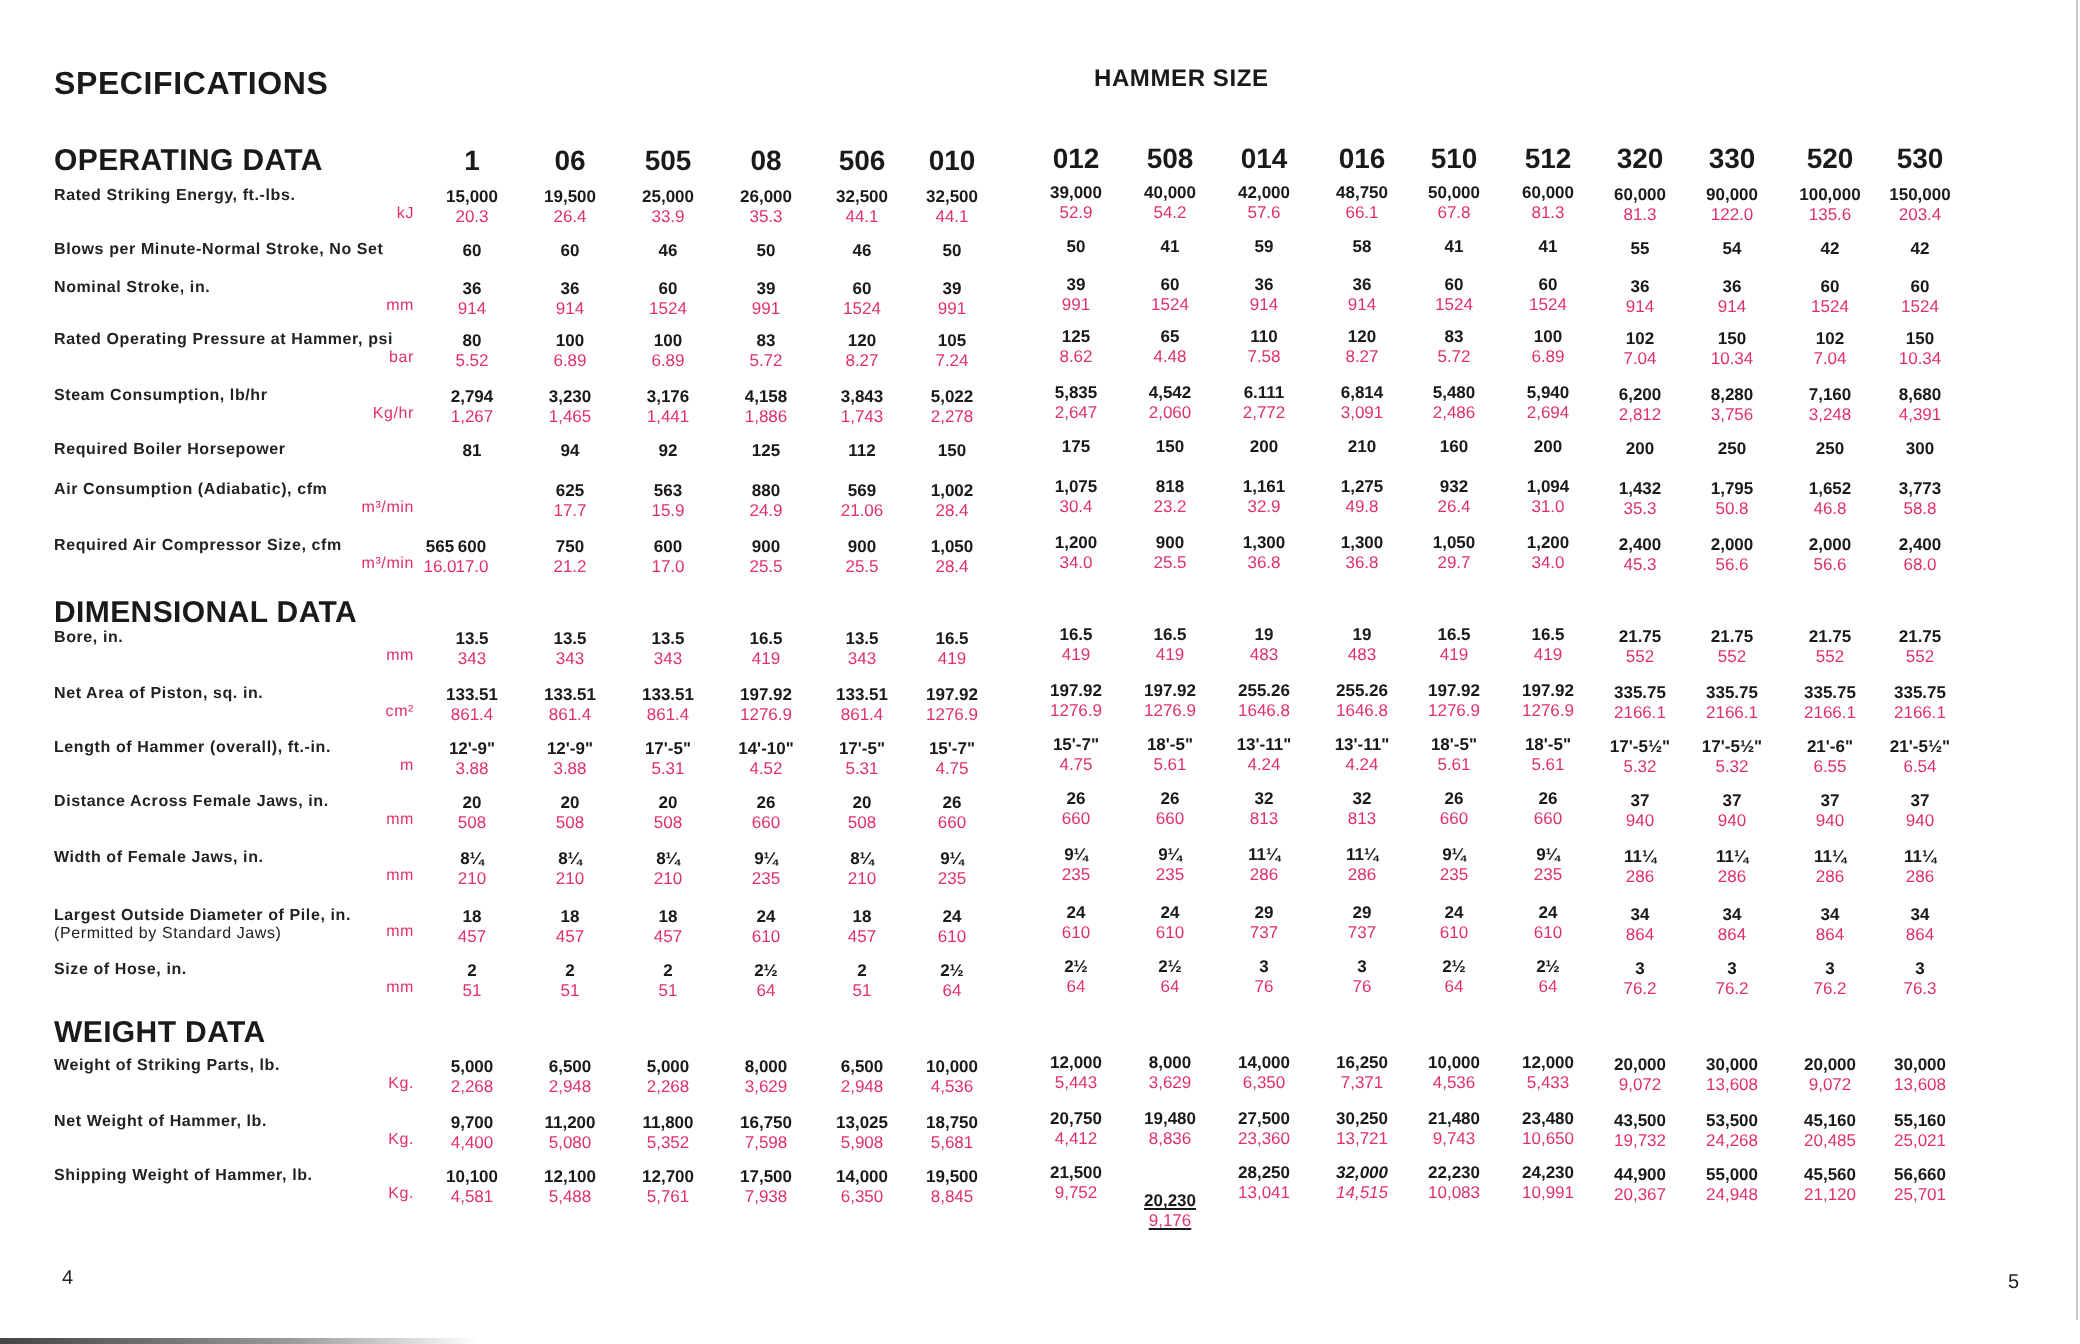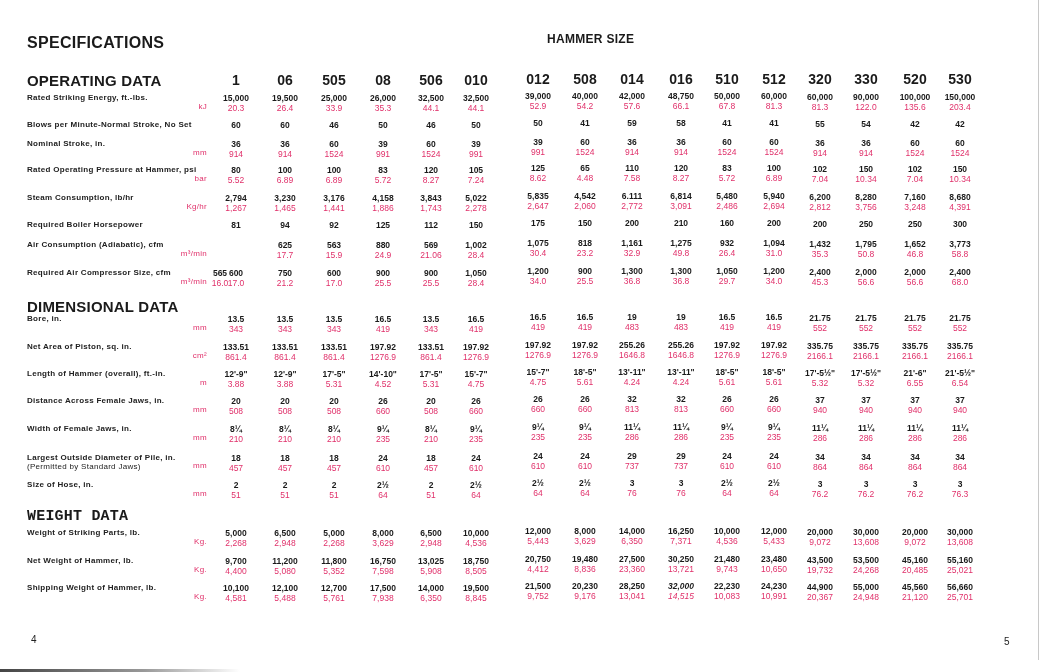--- a/index.html
+++ b/index.html
@@ -26,21 +26,21 @@
 
 <div class="spread">
   <div class="page-edge"></div>
   <div class="bottom-shadow"></div>
 
   <div class="title">SPECIFICATIONS</div>
   <div class="hammer-size">HAMMER SIZE</div>
 
   <div class="section" style="top:72px;">OPERATING DATA</div>
   <div class="section" style="top:298px;">DIMENSIONAL DATA</div>
-  <div class="section" style="top:508px;font-family:Liberation Mono, monospace;">WEIGHT DATA</div>
+  <div class="section" style="top:508px;">WEIGHT DATA</div>
 
   <div id="col-heads">
       <div class="col-head" style="left: 206px; top: 72px;">1</div>
       <div class="col-head" style="left: 255px; top: 72px;">06</div>
       <div class="col-head" style="left: 304px; top: 72px;">505</div>
       <div class="col-head" style="left: 353px; top: 72px;">08</div>
       <div class="col-head" style="left: 401px; top: 72px;">506</div>
       <div class="col-head" style="left: 446px; top: 72px;">010</div>
       <div class="col-head" style="left: 508px; top: 71px;">012</div>
       <div class="col-head" style="left: 555px; top: 71px;">508</div>
@@ -1081,21 +1081,21 @@
       <div class="cell" style="left: 353px; top: 556px;">
         <span class="imp">16,750</span>
         <span class="met">7,598</span>
       </div>
       <div class="cell" style="left: 401px; top: 556px; text-align: center;">
         <span class="imp">13,025</span>
         <span class="met">5,908</span>
       </div>
       <div class="cell" style="left: 446px; top: 556px;">
         <span class="imp">18,750</span>
-        <span class="met">8,505</span>
+        <span class="met">5,681</span>
       </div>
       <div class="cell" style="left: 508px; top: 554px;">
         <span class="imp">20,750</span>
         <span class="met">4,412</span>
       </div>
       <div class="cell" style="left: 555px; top: 554px;">
         <span class="imp">19,480</span>
         <span class="met">8,836</span>
       </div>
       <div class="cell" style="left: 602px; top: 554px;">
@@ -1151,21 +1151,21 @@
         <span class="met">6,350</span>
       </div>
       <div class="cell" style="left: 446px; top: 583px;">
         <span class="imp">19,500</span>
         <span class="met">8,845</span>
       </div>
       <div class="cell" style="left: 508px; top: 581px;">
         <span class="imp">21,500</span>
         <span class="met">9,752</span>
       </div>
-      <div class="cell" style="left: 555px; top: 581px;">
+      <div class="cell" style="left: 555px; top: 595px; text-decoration: underline;">
         <span class="imp">20,230</span>
         <span class="met">9,176</span>
       </div>
       <div class="cell" style="left: 602px; top: 581px;">
         <span class="imp">28,250</span>
         <span class="met">13,041</span>
       </div>
       <div class="cell" style="left: 651px; top: 581px; font-style: italic;">
         <span class="imp">32,000</span>
         <span class="met">14,515</span>

